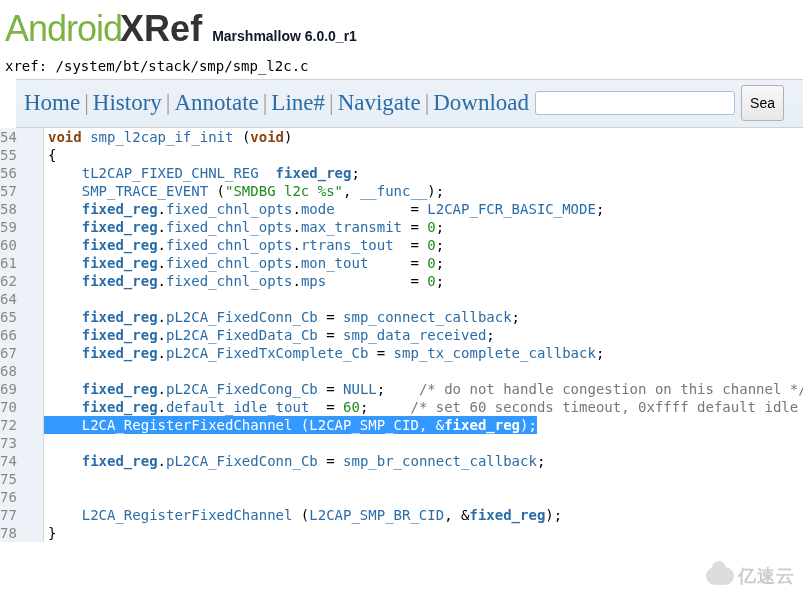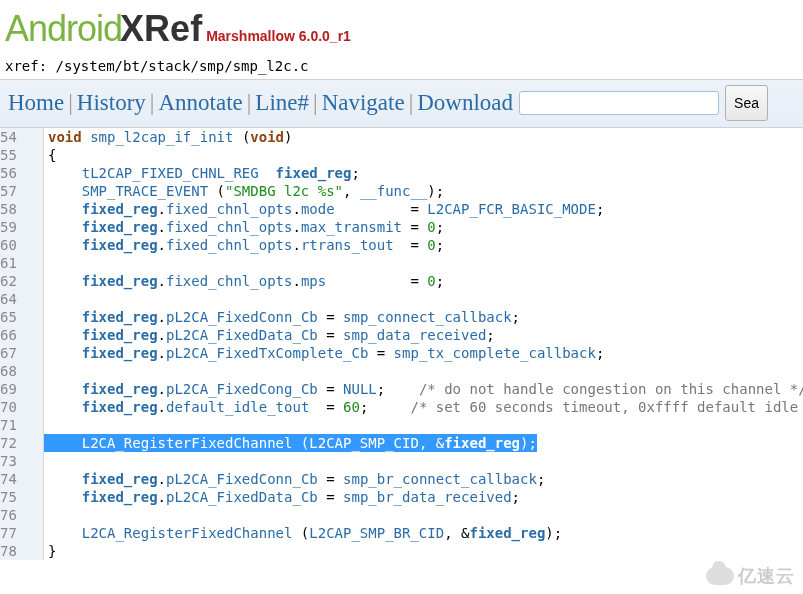--- a/index.html
+++ b/index.html
@@ -28,42 +28,43 @@
       font-family: Arial, sans-serif;
       font-size: 36px;
       font-weight: 900;
       color: #333;
       letter-spacing: 0px;
       margin-left: -2px;
     }
     .logo-version {
       font-family: Verdana, sans-serif;
       font-size: 14px;
-      color: #b91c1c;
-      margin-left: 4px;
+      color: #0f172a;
+      margin-left: 10px;
       font-weight: bold;
     }
     .filepath-row {
       font-family: "DejaVu Sans Mono", monospace;
       font-size: 14px;
       padding: 3px 5px 5px 5px;
     }
     .xref-label { }
     .filepath-part {
       display: inline;
       margin-top: 30px;
     }
     .header-bar {
       background: linear-gradient(#edf2f8, #e7eef5);
       border-top: 1px solid #d1d1d1;
       border-bottom: 1px solid #d1d1d1;
       padding: 5px 8px 6px 8px;
       display: flex;
       align-items: center;
       white-space: nowrap;
+      margin-left: 16px;
     }
     .nav-links {
       font-family: Georgia, serif;
       font-size: 23px;
       color: #999;
     }
     .nav-links a {
       color: #2A6CA8;
       text-decoration: none;
       cursor: pointer;
@@ -183,34 +184,33 @@
 </div>
 
 <div class="code-area" id="code-area">
     <div class="code-line"><span class="lineno">54</span><span class="code-content"><span class="kw">void</span> <span class="fn">smp_l2cap_if_init</span> (<span class="kw">void</span>)</span></div>
     <div class="code-line"><span class="lineno">55</span><span class="code-content">{</span></div>
     <div class="code-line"><span class="lineno">56</span><span class="code-content">    <span class="sym">tL2CAP_FIXED_CHNL_REG</span>  <span class="var">fixed_reg</span>;</span></div>
     <div class="code-line"><span class="lineno">57</span><span class="code-content">    <span class="sym">SMP_TRACE_EVENT</span> (<span class="str">"SMDBG l2c %s"</span>, <span class="sym">__func__</span>);</span></div>
     <div class="code-line"><span class="lineno">58</span><span class="code-content">    <span class="var">fixed_reg</span>.<span class="sym">fixed_chnl_opts</span>.<span class="sym">mode</span>         = <span class="sym">L2CAP_FCR_BASIC_MODE</span>;</span></div>
     <div class="code-line"><span class="lineno">59</span><span class="code-content">    <span class="var">fixed_reg</span>.<span class="sym">fixed_chnl_opts</span>.<span class="sym">max_transmit</span> = <span class="num">0</span>;</span></div>
     <div class="code-line"><span class="lineno">60</span><span class="code-content">    <span class="var">fixed_reg</span>.<span class="sym">fixed_chnl_opts</span>.<span class="sym">rtrans_tout</span>  = <span class="num">0</span>;</span></div>
-    <div class="code-line"><span class="lineno">61</span></div>
+    <div class="code-line"><span class="lineno">61</span><span class="code-content">    <span class="var">fixed_reg</span>.<span class="sym">fixed_chnl_opts</span>.<span class="sym">mon_tout</span>     = <span class="num">0</span>;</span></div>
     <div class="code-line"><span class="lineno">62</span><span class="code-content">    <span class="var">fixed_reg</span>.<span class="sym">fixed_chnl_opts</span>.<span class="sym">mps</span>          = <span class="num">0</span>;</span></div>
     <div class="code-line"><span class="lineno">64</span><span class="code-content"></span></div>
     <div class="code-line"><span class="lineno">65</span><span class="code-content">    <span class="var">fixed_reg</span>.<span class="sym">pL2CA_FixedConn_Cb</span> = <span class="fn">smp_connect_callback</span>;</span></div>
     <div class="code-line"><span class="lineno">66</span><span class="code-content">    <span class="var">fixed_reg</span>.<span class="sym">pL2CA_FixedData_Cb</span> = <span class="fn">smp_data_received</span>;</span></div>
     <div class="code-line"><span class="lineno">67</span><span class="code-content">    <span class="var">fixed_reg</span>.<span class="sym">pL2CA_FixedTxComplete_Cb</span> = <span class="fn">smp_tx_complete_callback</span>;</span></div>
     <div class="code-line"><span class="lineno">68</span><span class="code-content"></span></div>
     <div class="code-line"><span class="lineno">69</span><span class="code-content">    <span class="var">fixed_reg</span>.<span class="sym">pL2CA_FixedCong_Cb</span> = <span class="sym">NULL</span>;    <span class="cmt">/* do not handle congestion on this channel */</span></span></div>
     <div class="code-line"><span class="lineno">70</span><span class="code-content">    <span class="var">fixed_reg</span>.<span class="sym">default_idle_tout</span>  = <span class="num">60</span>;     <span class="cmt">/* set 60 seconds timeout, 0xffff default idle t</span></span></div>
-    <div class="code-line"><span class="lineno">71</span><span class="code-content"></span></div>
     <div class="code-line"><span class="lineno">72</span><span class="code-content hl-line">    <span class="sym">L2CA_RegisterFixedChannel</span> (<span class="sym">L2CAP_SMP_CID</span>, &amp;<span class="var">fixed_reg</span>);</span></div>
     <div class="code-line"><span class="lineno">73</span><span class="code-content"></span></div>
     <div class="code-line"><span class="lineno">74</span><span class="code-content">    <span class="var">fixed_reg</span>.<span class="sym">pL2CA_FixedConn_Cb</span> = <span class="fn">smp_br_connect_callback</span>;</span></div>
-    <div class="code-line"><span class="lineno">75</span><span class="code-content">    <span class="var">fixed_reg</span>.<span class="sym">pL2CA_FixedData_Cb</span> = <span class="fn">smp_br_data_received</span>;</span></div>
+    <div class="code-line"><span class="lineno">75</span></div>
     <div class="code-line"><span class="lineno">76</span><span class="code-content"></span></div>
     <div class="code-line"><span class="lineno">77</span><span class="code-content">    <span class="sym">L2CA_RegisterFixedChannel</span> (<span class="sym">L2CAP_SMP_BR_CID</span>, &amp;<span class="var">fixed_reg</span>);</span></div>
     <div class="code-line"><span class="lineno">78</span><span class="code-content">}</span></div>
   </div>
 
 <div class="watermark">
   <span class="watermark-cloud"></span>
   <span>亿速云</span>
 </div>
 

